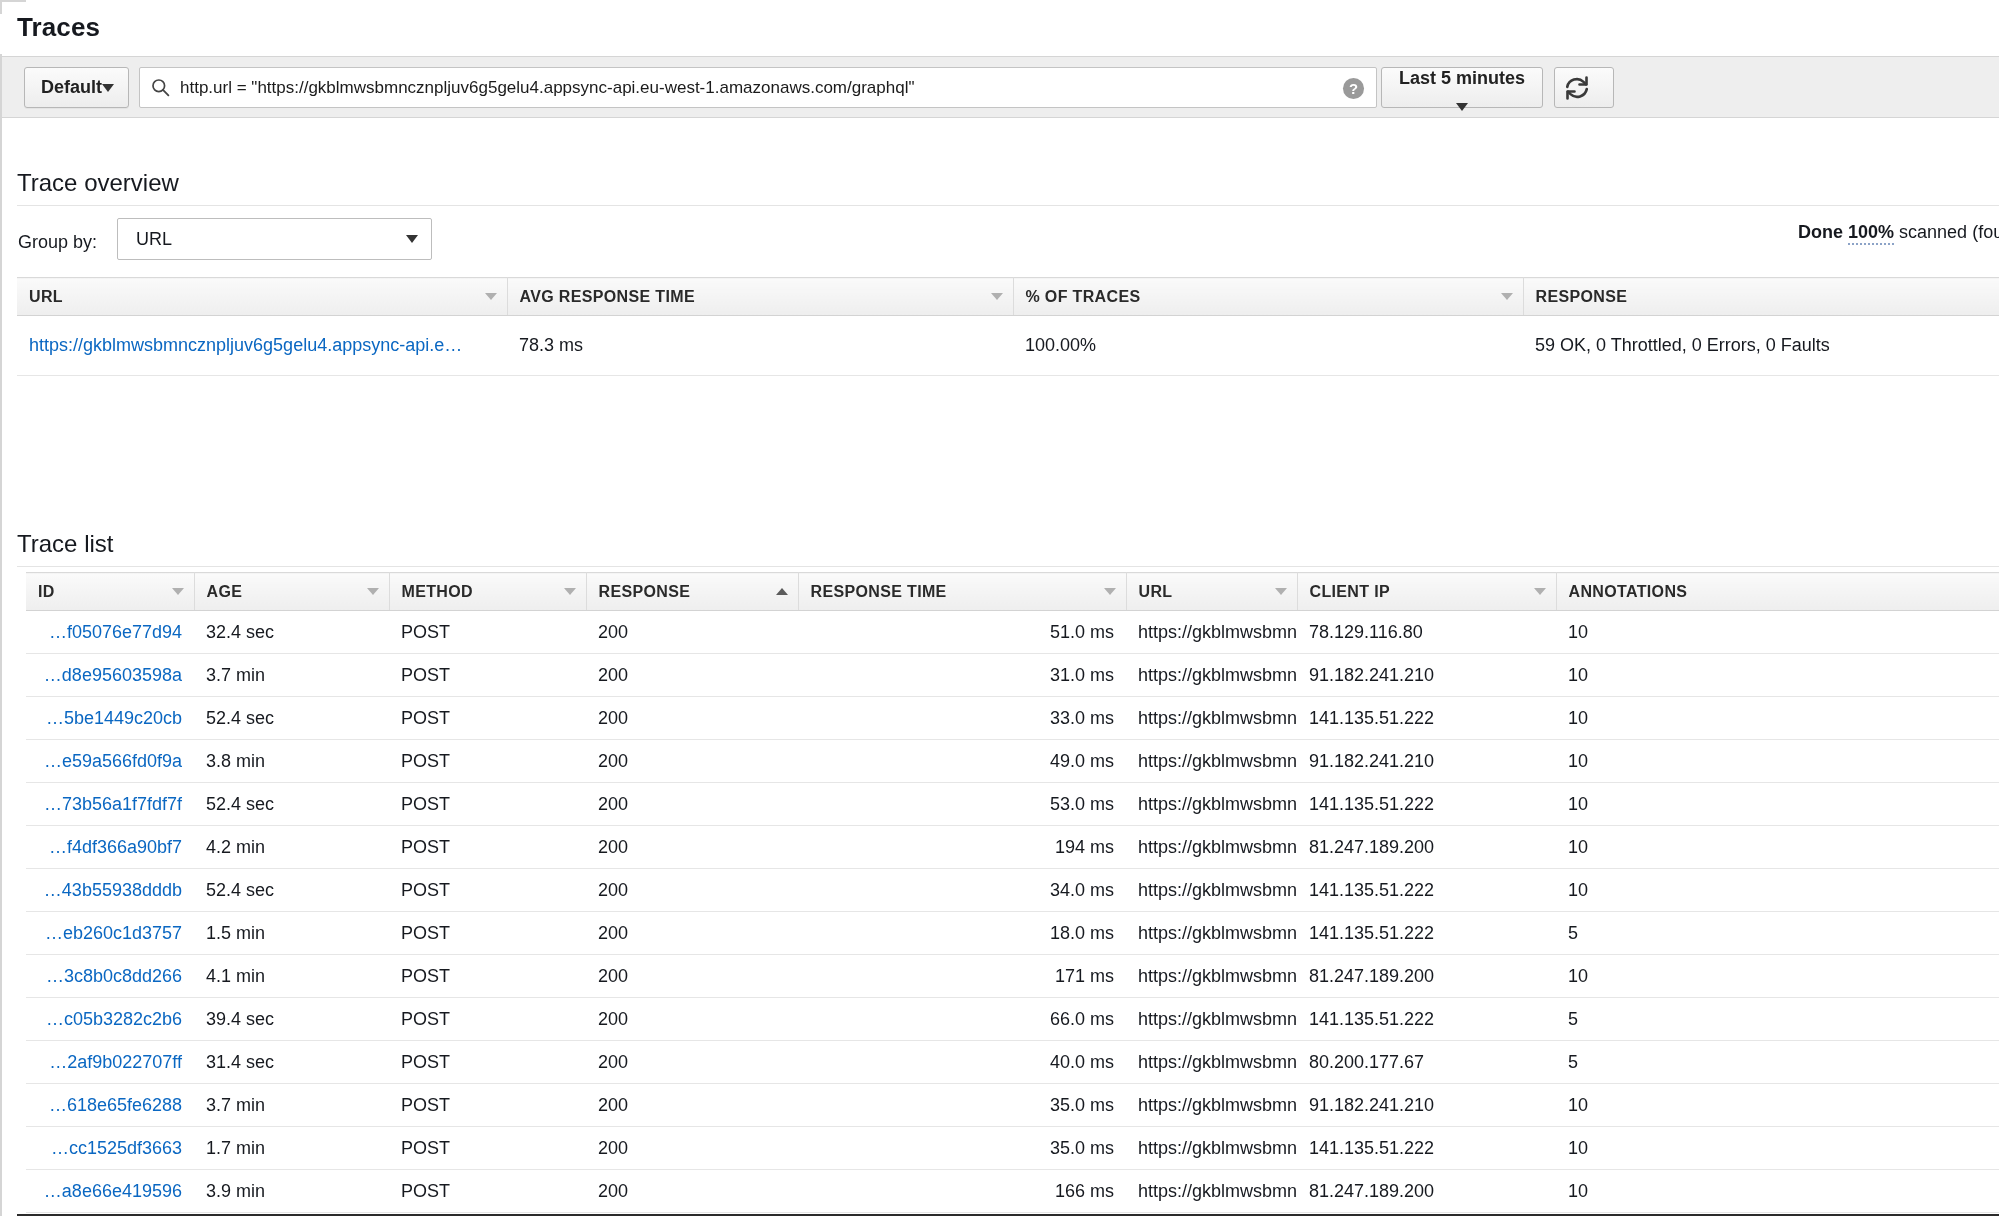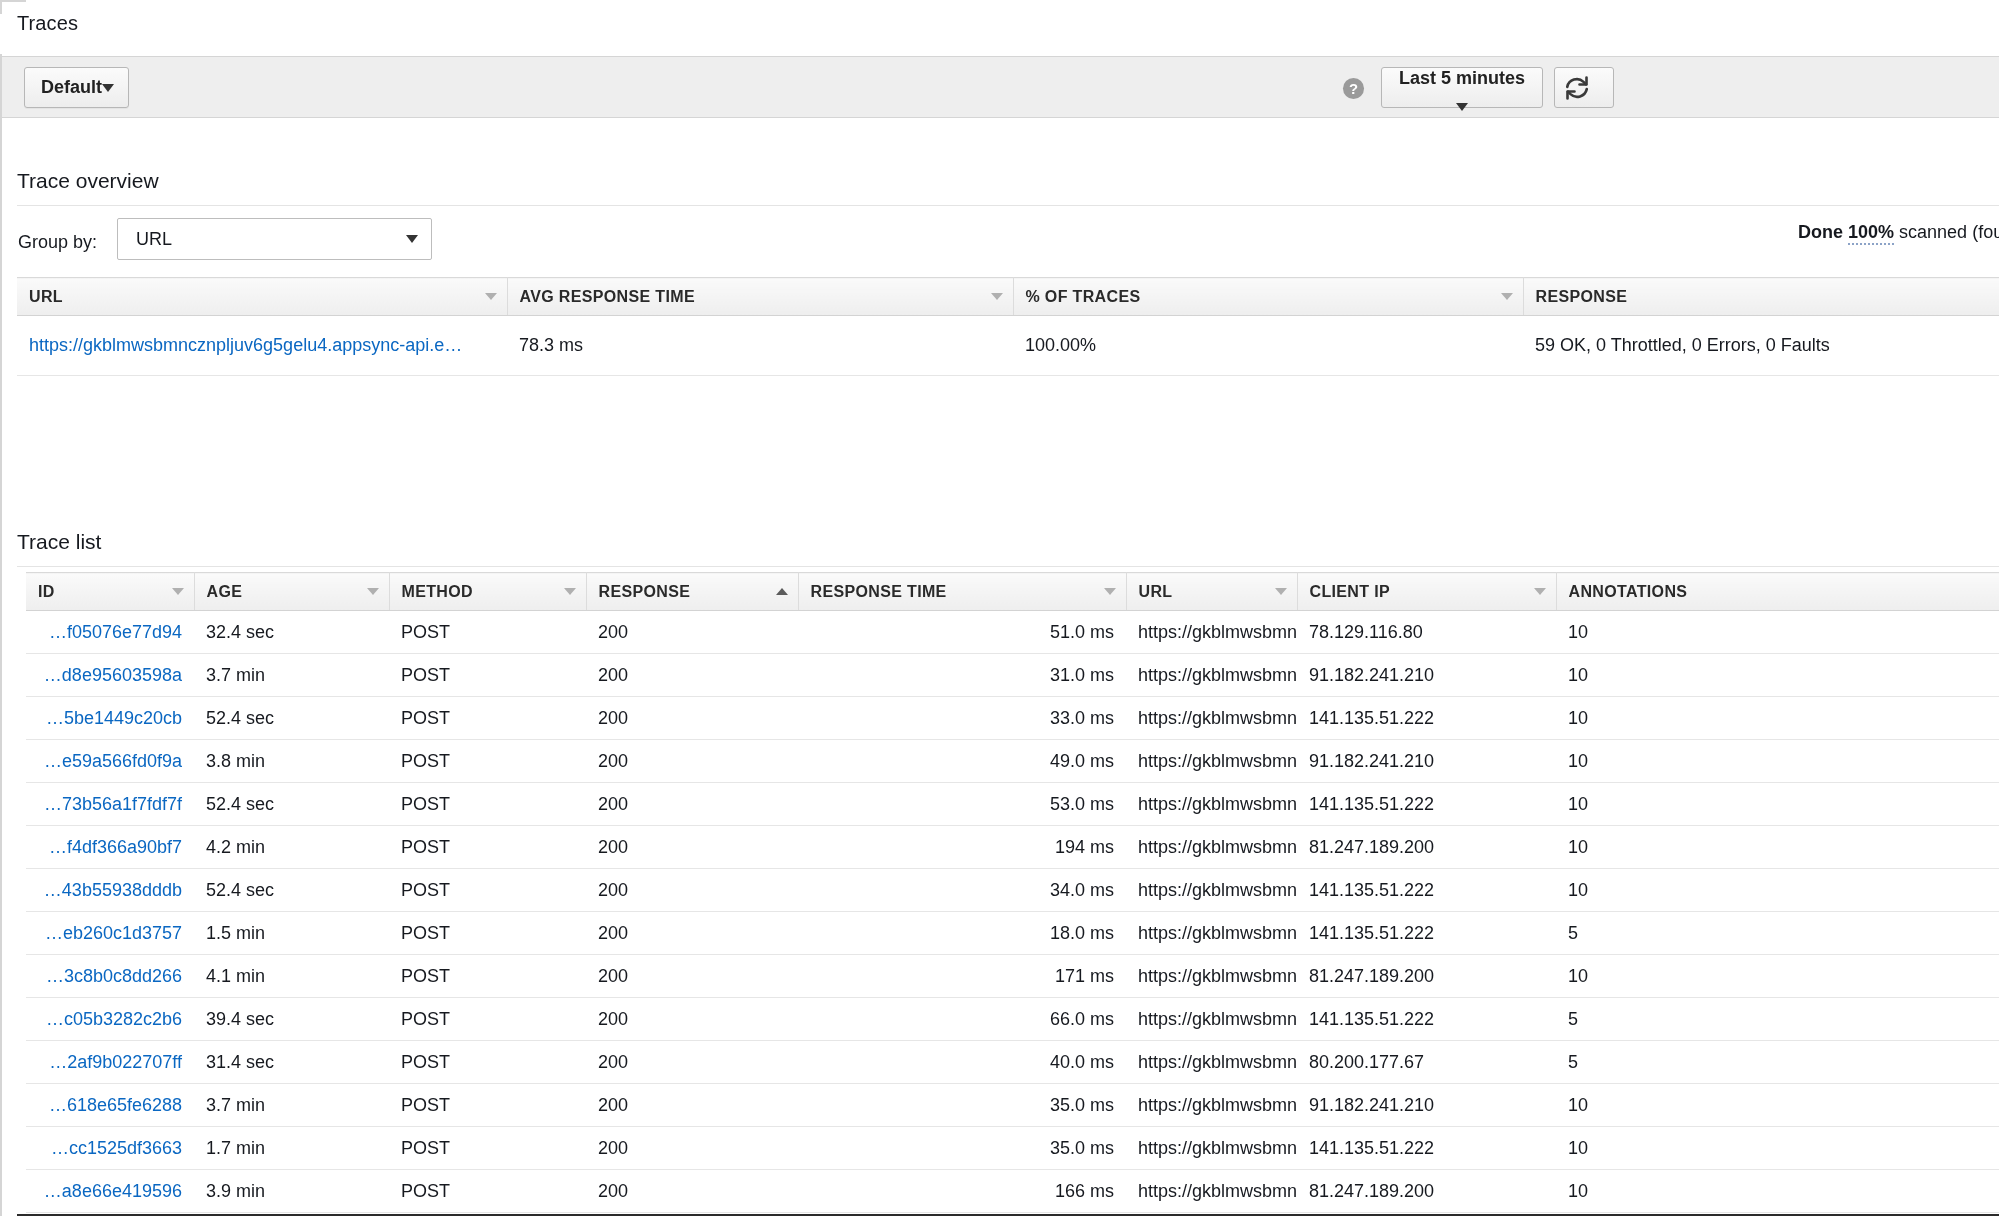--- a/index.html
+++ b/index.html
@@ -28,21 +28,21 @@
     background: #d5d5d5;
   }
   .panel-left-border {
     position: absolute; left: 0; top: 54px; width: 2px; height: 1162px;
     background: #d5d5d5;
   }
 
   
   .page-title {
     position: absolute; left: 17px; top: 12px;
-    font-size: 20px; color: #16191f; font-weight: 400;
+    font-size: 26px; color: #16191f; font-weight: 700;
     letter-spacing: .1px;
   }
 
   
   .searchbar {
     position: absolute; left: 2px; top: 56px; right: 0; height: 62px;
     background: #eeeeee;
     border-top: 1px solid #d5d5d5;
     border-bottom: 1px solid #d5d5d5;
   }
@@ -95,21 +95,21 @@
     background: linear-gradient(180deg,#fbfbfb 0%,#ededed 100%);
     border: 1px solid #b7b7b7; border-radius: 3px;
     display: flex; align-items: center; justify-content: flex-start;
     padding-left: 5px;
     cursor: pointer; overflow: hidden;
   }
 
   
   .section-head {
     position: absolute; left: 17px;
-    font-size: 21px; color: #16191f; font-weight: 400;
+    font-size: 24px; color: #16191f; font-weight: 400;
   }
   .section-rule {
     position: absolute; left: 17px; right: 0; height: 1px; background: #e4e4e4;
   }
 
   
   .groupby-label {
     position: absolute; left: 18px; top: 232px;
     font-size: 18px; color: #16191f;
   }
@@ -217,20 +217,27 @@
 
   <div class="page-title">Traces</div>
 
   <div class="searchbar">
 
     <div class="btn-default">
       <span>Default</span>
       <span class="caret-down"></span>
     </div>
 
+    <div class="search-input-wrap">
+      <svg class="search-icon" viewBox="0 0 20 20">
+        <circle cx="8.2" cy="8.2" r="6.1" fill="none" stroke="#444" stroke-width="1.8"></circle>
+        <line x1="12.6" y1="12.6" x2="18.3" y2="18.3" stroke="#444" stroke-width="1.9" stroke-linecap="round"></line>
+      </svg>
+      <span class="search-value" title="http.url = &quot;https://gkblmwsbmncznpljuv6g5gelu4.appsync-api.eu-west-1.amazonaws.com/graphql&quot;">http.url = "https://gkblmwsbmncznpljuv6g5gelu4.appsync-api.eu-west-1.amazonaws.com/graphql"</span>
+    </div>
 
     <svg class="help-icon" viewBox="0 0 24 24">
       <circle cx="12" cy="12" r="11" fill="#9a9a9a"></circle>
       <text x="12" y="17.4" font-family="Liberation Sans, sans-serif" font-size="15.5" font-weight="700" fill="#ffffff" text-anchor="middle">?</text>
     </svg>
 
     <div class="btn-range">
       <span>Last 5 minutes</span>
       <span class="caret-down"></span>
     </div>

